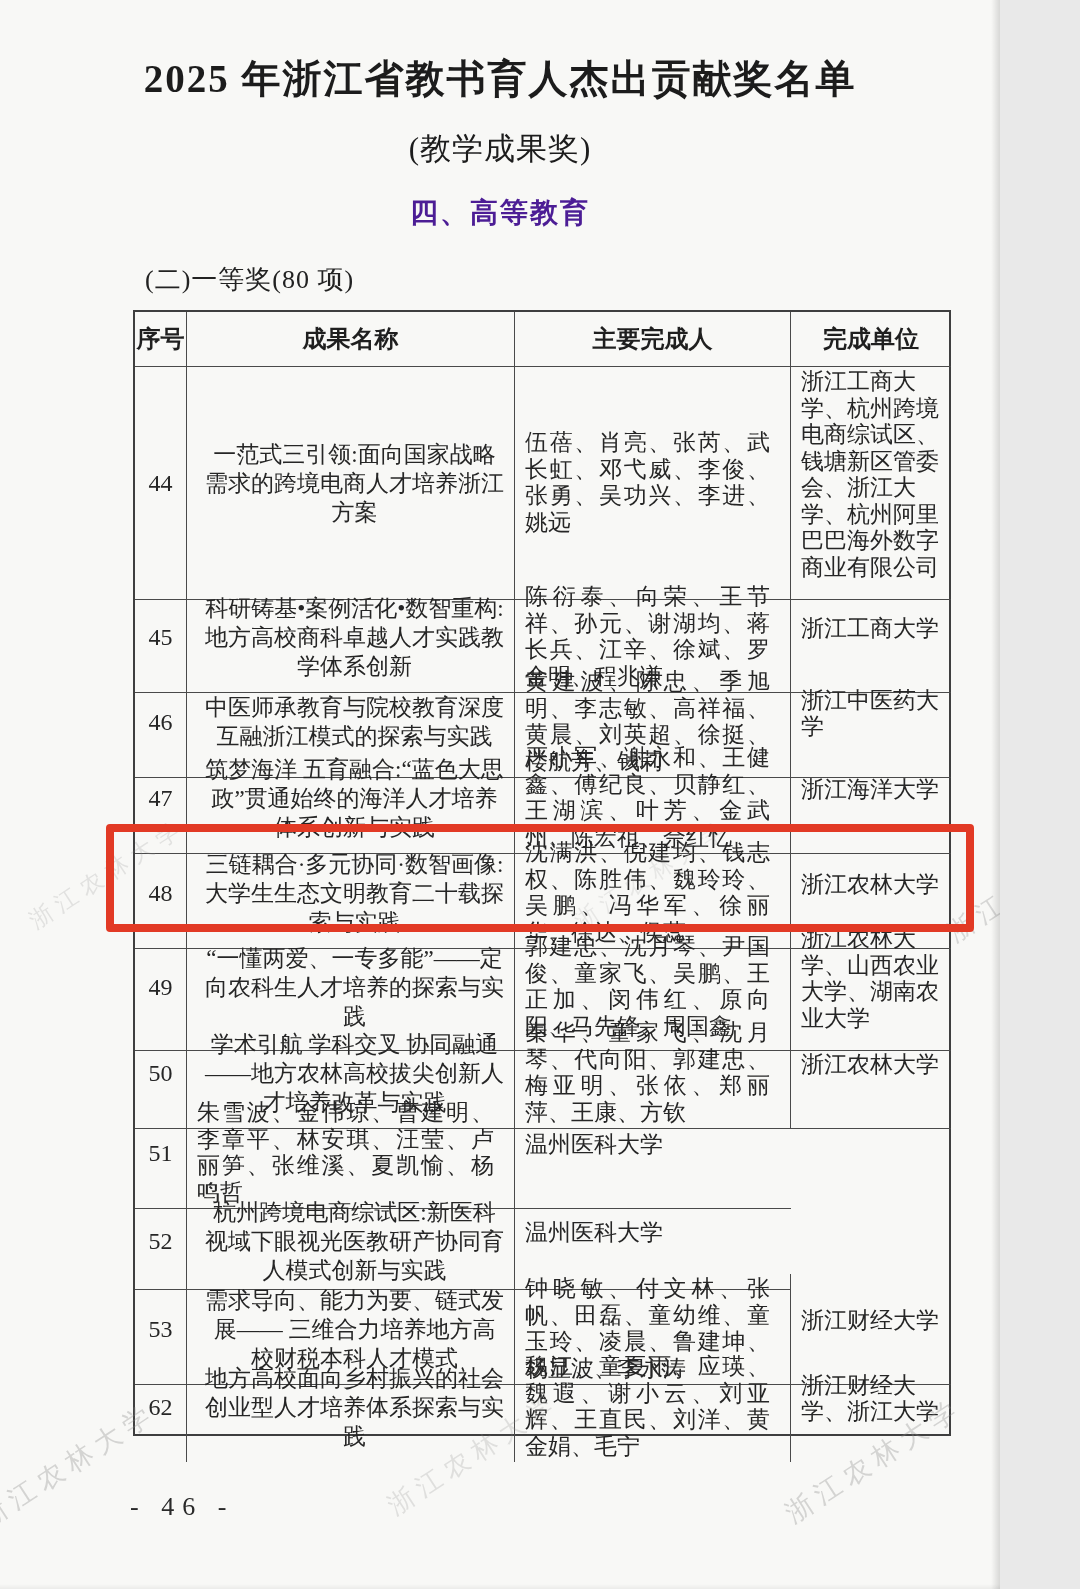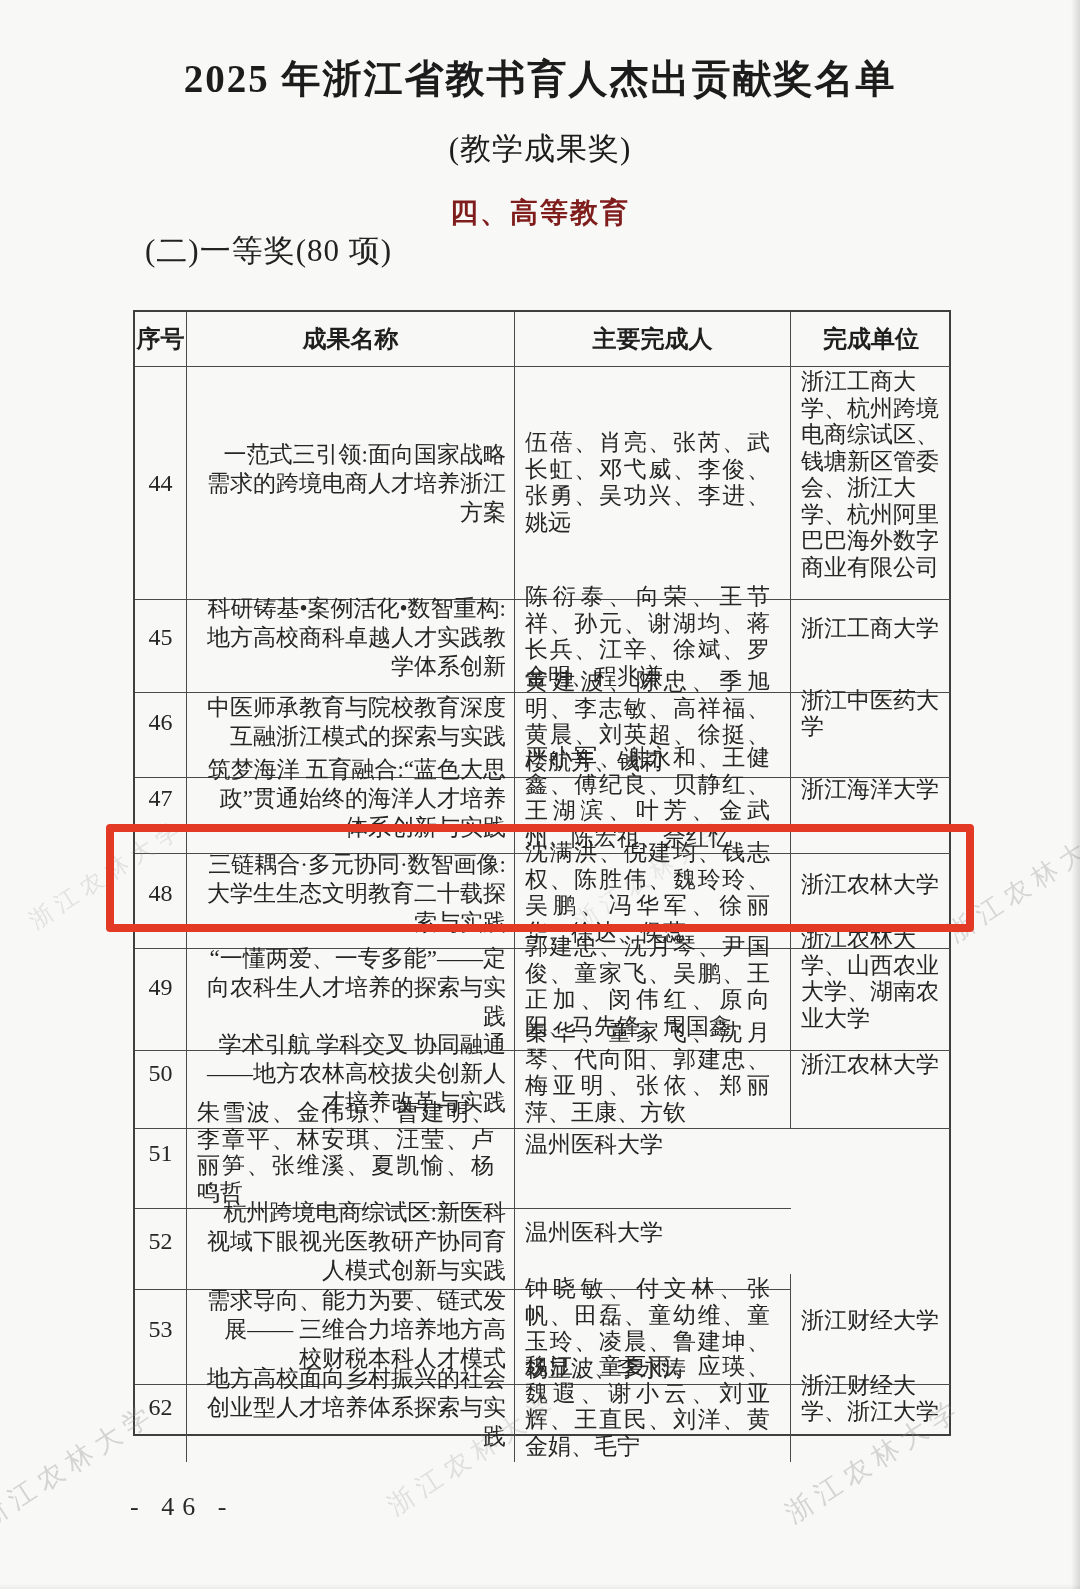--- a/index.html
+++ b/index.html
@@ -3,46 +3,46 @@
 <meta charset="utf-8">
 <style>
   :root{
     --line:#4a4a4a;
     --ink:#262626;
     --paper:#f8f8f6;
   }
   html,body{margin:0;padding:0;background:#e9e9e9;}
   .doc{
     position:relative;
-    width:1080px;height:1589px;
+    width:1000px;height:1589px;
     background:var(--paper);
     overflow:hidden;
     font-family:"Liberation Serif","DejaVu Serif",serif;
     color:var(--ink);
   }
   
   .title{
     position:absolute;top:52px;left:0;width:100%;
     text-align:center;font-size:39px;font-weight:bold;
     letter-spacing:2px;color:#1c1c1c;
   }
   .subtitle{
     position:absolute;top:128px;left:0;width:100%;
     text-align:center;font-size:31px;font-weight:normal;color:#1c1c1c;
     letter-spacing:1px;
   }
   .section{
     position:absolute;top:194px;left:0;width:100%;
     text-align:center;font-size:28px;font-weight:bold;
     font-family:"Liberation Sans","DejaVu Sans",sans-serif;
-    color:#7f1d1d;letter-spacing:2px;
+    color:#4c1d95;letter-spacing:2px;
   }
   .subsection{
-    position:absolute;top:230px;left:145px;
-    font-size:31px;color:#222;letter-spacing:1px;
+    position:absolute;top:262px;left:145px;
+    font-size:26px;color:#222;letter-spacing:1px;
   }
   
   .table{
     position:absolute;left:133px;top:310px;width:818px;
     border:2px solid #3f3f3f;
     box-sizing:border-box;
     font-size:23px;line-height:29px;
   }
   .t-row{
     display:grid;
@@ -68,21 +68,21 @@
     display:flex;
     overflow:visible;
   }
   .cell:last-child{border-right:none;}
   .t-row:last-child .cell{border-bottom:none;}
   .t-header .cell{
     align-items:center;justify-content:center;
     font-weight:bold;font-size:24px;color:#1f1f1f;
   }
   .c-no{align-items:center;justify-content:center;font-size:24px;}
-  .c-name{align-items:center;padding:4px 8px 4px 16px;text-align:right;}
+  .c-name{align-items:center;padding:4px 8px 4px 16px;text-align:center;}
   .c-people{align-items:center;padding:2px 20px 2px 10px;line-height:26.5px;text-align:justify;justify-content:flex-end;}
   .c-people > div{width:100%;}
   .c-org{align-items:center;padding:2px 4px 18px 10px;line-height:26.5px;}
   
   .red-box{
     position:absolute;left:106px;top:824px;
     width:868px;height:108px;
     border:8px solid #e23a25;
     border-radius:4px;
     box-sizing:border-box;

